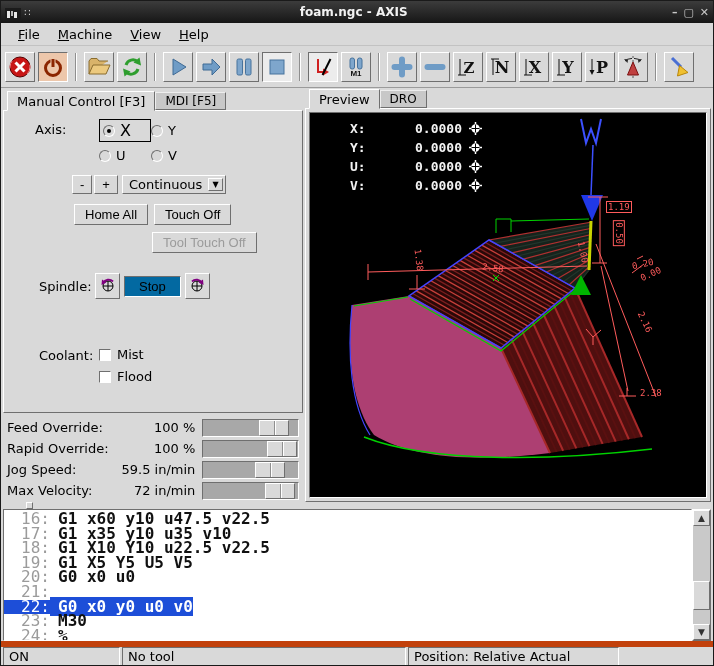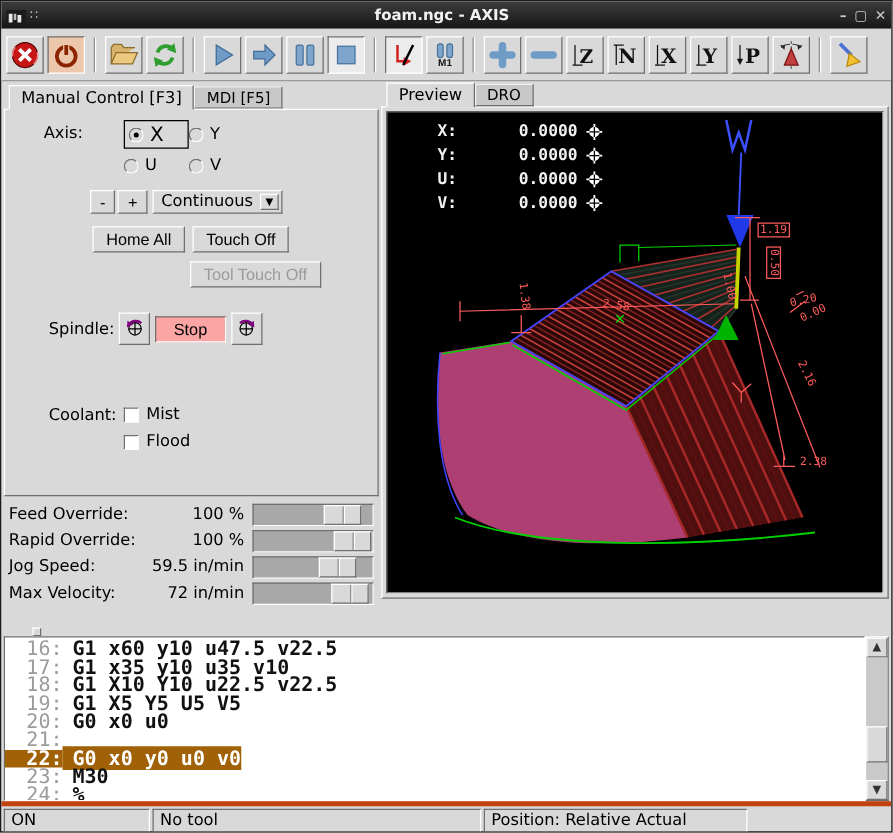--- a/index.html
+++ b/index.html
@@ -39,21 +39,21 @@
   
   .radio{width:12px;height:12px;border-radius:50%;background:#d9d9d9;border:1px solid;border-color:#6f6f6f #fff #fff #6f6f6f;display:inline-block;position:relative;margin-right:5px;vertical-align:-2px;}
   .radio.sel::after{content:"";position:absolute;left:3px;top:3px;width:4px;height:4px;border-radius:50%;background:#000;}
   .focusbox{border:1px solid #000;padding:1px 10px 1px 3px;display:inline-flex;align-items:center;}
   .radioopt{display:inline-flex;align-items:center;font-size:13px;}
   .axisgrid{display:grid;grid-template-columns:52px 52px;grid-row-gap:6px;margin-left:14px;}
   
   .btn{font-size:13px;background:#d9d9d9;border:1px solid;border-color:#fff #6f6f6f #6f6f6f #fff;padding:2px 10px;color:#000;}
   .btn.small{padding:1px 7px;}
   .btn:disabled,.btn.disabled{color:#9b9b9b;}
-  .btn.active{border-color:#6f6f6f #fff #fff #6f6f6f;background:#fca5a5;}
+  .btn.active{border-color:#6f6f6f #fff #fff #6f6f6f;background:#0369a1;}
   .combo{display:inline-flex;align-items:center;border:1px solid;border-color:#fff #6f6f6f #6f6f6f #fff;background:#d9d9d9;font-size:13px;padding:1px 2px 1px 6px;}
   .combo .arrowbox{margin-left:6px;border:1px solid;border-color:#fff #6f6f6f #6f6f6f #fff;font-size:8px;padding:1px 3px;background:#d9d9d9;}
   .checkbox{width:12px;height:12px;background:#fff;border:1px solid;border-color:#6f6f6f #fff #fff #6f6f6f;display:inline-block;margin-right:6px;vertical-align:-2px;}
   
   .overrides{padding:4px 4px 0 4px;}
   .ovrow{display:flex;align-items:center;height:21px;}
   .ovlabel{font-size:13px;width:112px;}
   .ovvalue{font-size:13px;width:84px;text-align:right;padding-right:7px;}
   .slider{width:97px;height:18px;background:#a8a8a8;border:1px solid;border-color:#6f6f6f #fff #fff #6f6f6f;position:relative;}
   .thumb{position:absolute;top:0;width:30px;height:16px;background:#d9d9d9;border:1px solid;border-color:#fff #6f6f6f #6f6f6f #fff;}
@@ -68,31 +68,31 @@
   .dim{position:absolute;color:#ff5c5c;font-family:"DejaVu Sans Mono",monospace;font-size:9px;white-space:nowrap;}
   .dim.boxed{border:1px solid #ff5c5c;padding:0 1px;}
   
   .sashrow{height:8px;position:relative;flex:0 0 auto;}
   .sashgrip{position:absolute;left:25px;top:1px;width:7px;height:7px;background:#d9d9d9;border:1px solid;border-color:#fff #6f6f6f #6f6f6f #fff;}
   .gcodewrap{display:flex;height:132px;flex:0 0 auto;padding:0 2px;}
   .gcode{flex:1;background:#fff;border:1px solid;border-color:#6f6f6f #fff #fff #6f6f6f;overflow:hidden;font-family:"DejaVu Sans Mono",monospace;font-size:16px;line-height:14.6px;padding-top:2px;}
   .gline{white-space:pre;}
   .gnum{display:inline-block;width:46px;text-align:right;color:#9b9b9b;}
   .gcodetxt{font-weight:bold;color:#111;padding-left:8px;}
-  .gline.hl .gnum,.gline.hl .gcodetxt{background:#a16207;color:#fff;font-weight:bold;}
+  .gline.hl .gnum,.gline.hl .gcodetxt{background:#1d4ed8;color:#fff;}
   
   .vscroll{width:19px;background:#d9d9d9;border:1px solid;border-color:#fff #6f6f6f #6f6f6f #fff;display:flex;flex-direction:column;}
   .varrow{height:16px;display:flex;align-items:center;justify-content:center;font-size:9px;color:#333;border:1px solid;border-color:#fff #6f6f6f #6f6f6f #fff;background:#d9d9d9;}
   .vtrack{flex:1;position:relative;background:#c9c9c9;}
   .vthumb{position:absolute;left:0;right:0;top:56%;height:30%;background:#d9d9d9;border:1px solid;border-color:#fff #6f6f6f #6f6f6f #fff;}
   
-  .statusbar{height:24px;border-top:4px solid #c2410c;display:flex;align-items:flex-start;padding:2px 2px;gap:2px;flex:0 0 auto;}
+  .statusbar{height:24px;border-top:6px solid #c2410c;display:flex;align-items:center;padding:2px 2px;gap:2px;flex:0 0 auto;}
   .scell{border:1px solid;border-color:#6f6f6f #fff #fff #6f6f6f;font-size:13px;padding:1px 5px;display:flex;align-items:center;}
   .scell.c1{width:117px;}
-  .scell.c2{width:263px;}
+  .scell.c2{width:284px;}
   .scell.c3{width:211px;}
 </style>
 </head>
 <body>
 
 <div class="window">
 
   <div class="titlebar">
     <span class="win-icon">
       <svg width="16" height="13">
@@ -104,20 +104,26 @@
     </span>
     <span class="win-dots">∷</span>
     <span class="win-title">foam.ngc - AXIS</span>
     <span class="win-btns">
       <span>–</span>
       <span>▢</span>
       <span>✕</span>
     </span>
   </div>
 
+  <div class="menubar" id="menubar">
+      <span class="menu-item"><u>F</u>ile</span>
+      <span class="menu-item"><u>M</u>achine</span>
+      <span class="menu-item"><u>V</u>iew</span>
+      <span class="menu-item"><u>H</u>elp</span>
+    </div>
 
   <div class="toolbar">
     <button class="tbtn">
       <svg width="24" height="24">
           <circle cx="12" cy="12" r="10" fill="#c81616" stroke="#560000"></circle>
           <circle cx="12" cy="12" r="10" fill="none" stroke="#ff8f8f" stroke-width="1" stroke-dasharray="8 22"></circle>
           <path d="M7.5 7.5L16.5 16.5M16.5 7.5L7.5 16.5" stroke="#fff" stroke-width="3"></path>
         </svg>
     </button>
     <button class="tbtn pressed orange">

